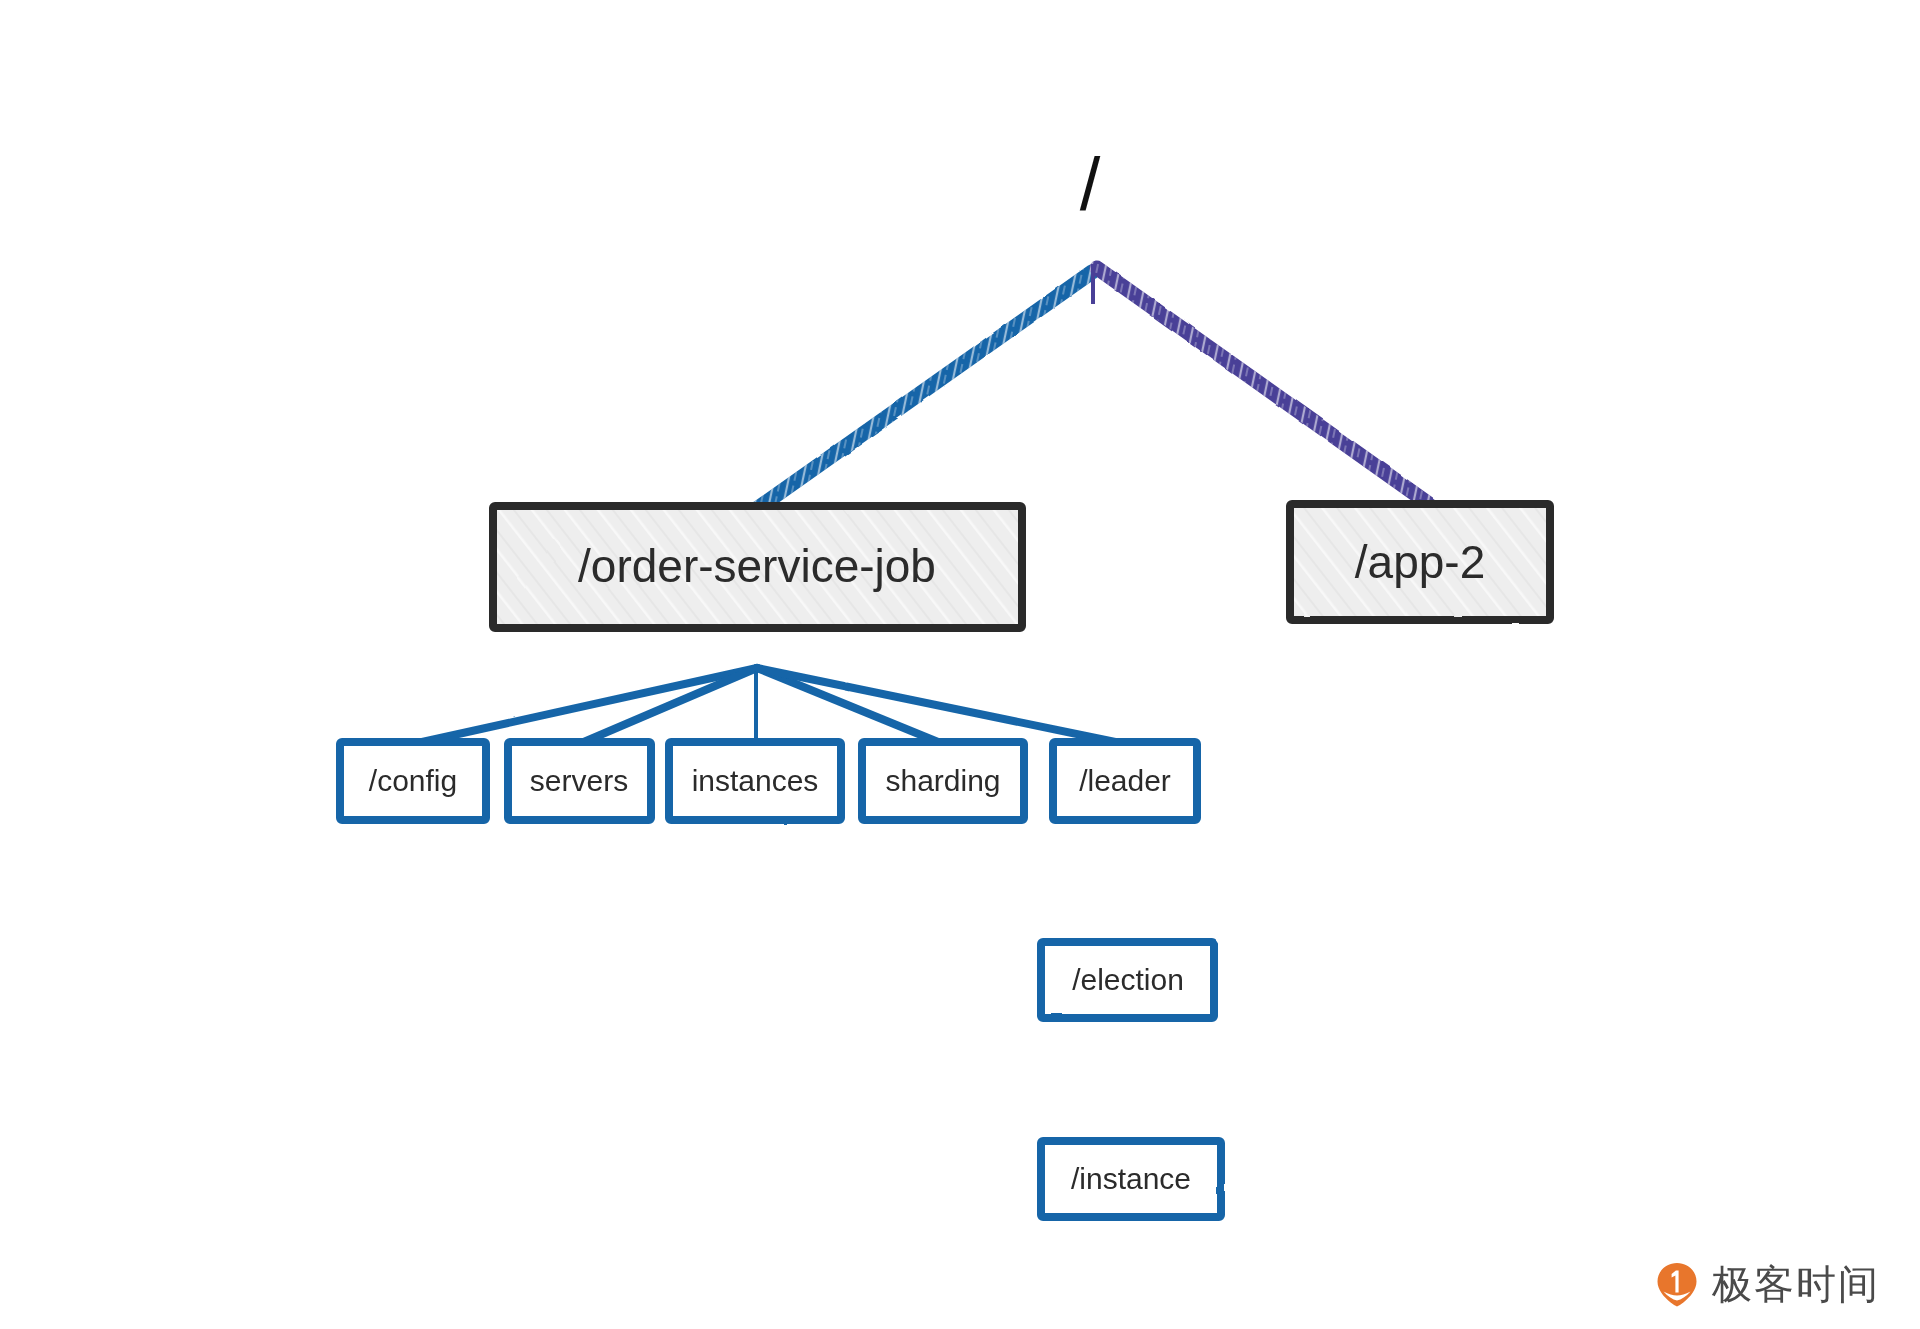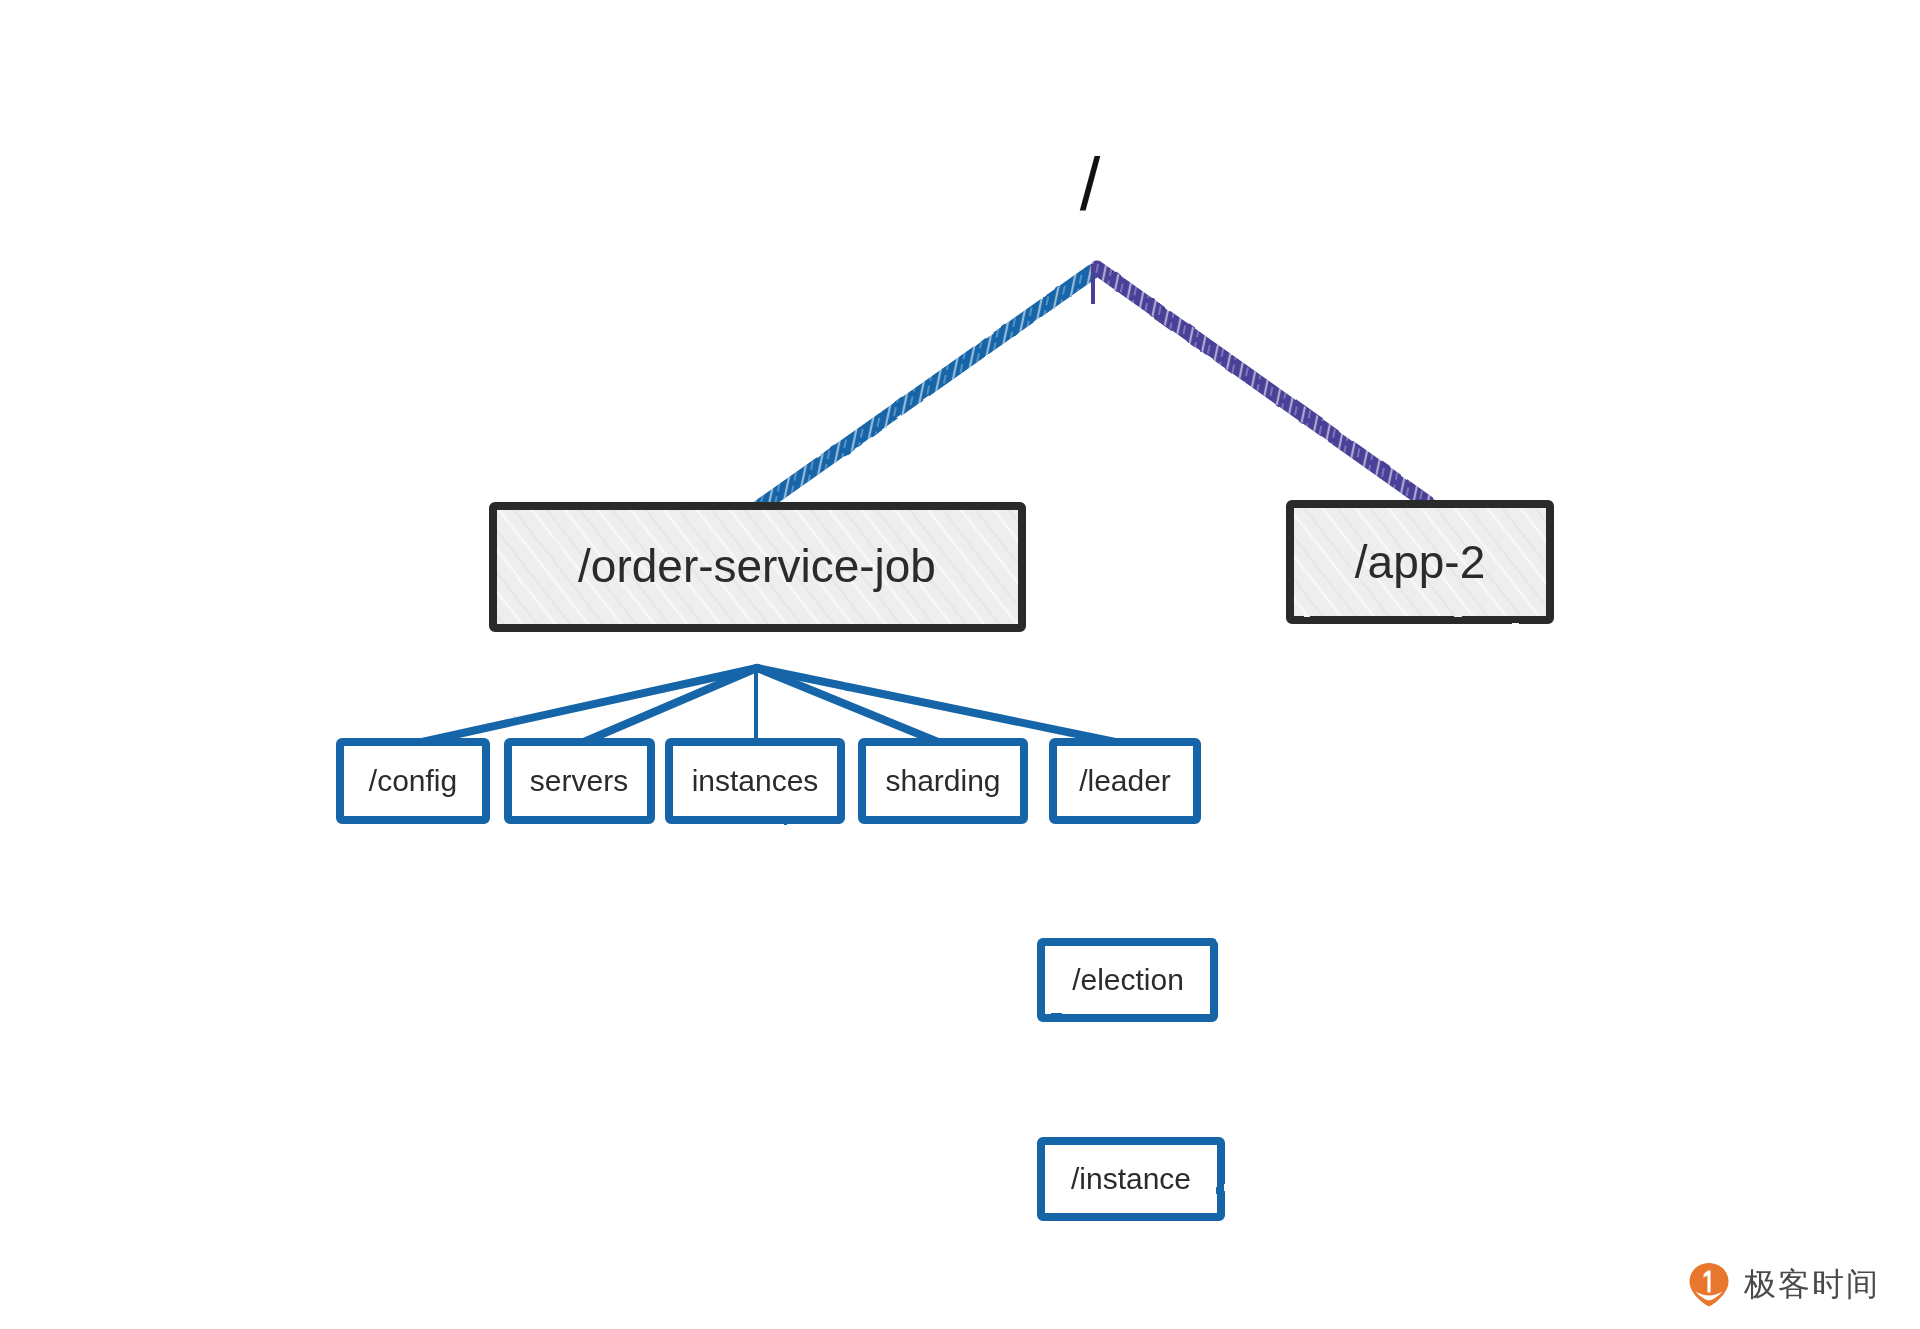--- a/index.html
+++ b/index.html
@@ -52,21 +52,21 @@
     position: absolute;
     right: 40px;
     bottom: 22px;
     display: flex;
     align-items: center;
     gap: 12px;
     user-select: none;
   }
   #watermark .wm-text {
     font-family: "Liberation Sans", sans-serif;
-    font-size: 32px;
+    font-size: 40px;
     letter-spacing: 2px;
     color: #4a4a4a;
     line-height: 1;
   }
 </style>
 </head>
 <body>
 
 <div id="canvas-root">
 

